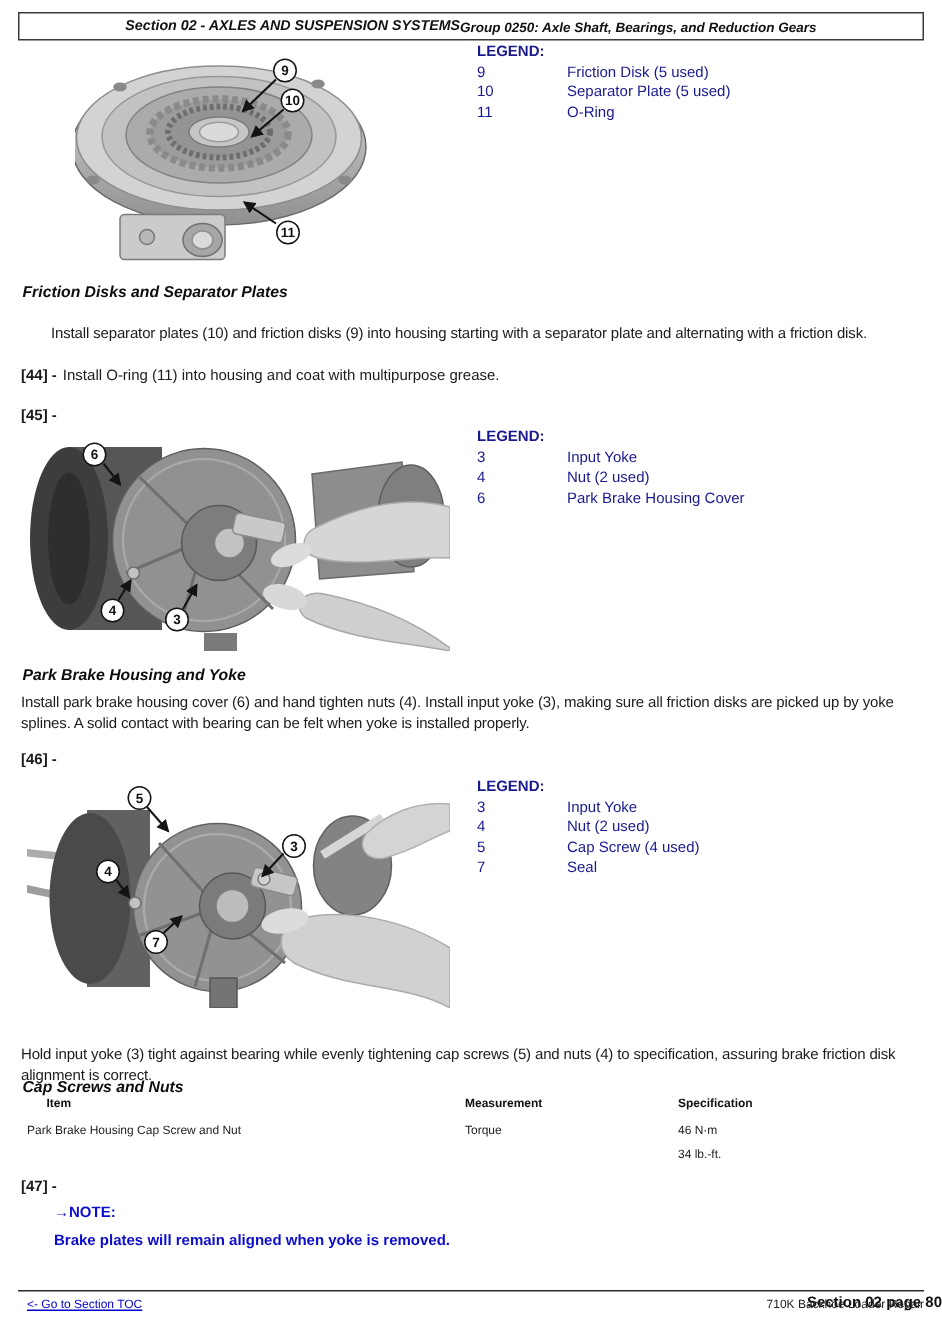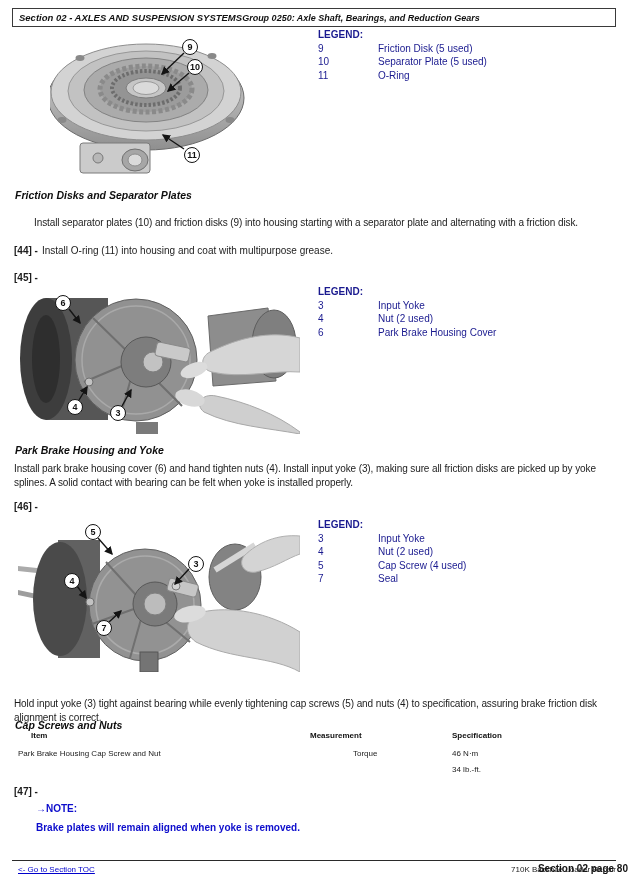--- a/index.html
+++ b/index.html
@@ -1,21 +1,21 @@
 <!DOCTYPE html>
 <html><head>
 <meta charset="utf-8">
 <style>
   html,body{margin:0;padding:0;background:#fff;}
   body{font-family:"Liberation Sans","DejaVu Sans",sans-serif;color:#1c1c1c;}
   .page{position:relative;width:628px;height:892px;background:#ffffff;overflow:hidden;}
 
   
   .hdr-box{position:absolute;left:12px;top:8px;width:604px;height:19px;border:1px solid #3a3a3a;
-    box-sizing:border-box;display:flex;justify-content:flex-start;align-items:center;padding:0 6px;}
+    box-sizing:border-box;display:flex;justify-content:center;align-items:center;padding:0 6px;}
   .hdr-left{font-size:9.5px;font-weight:bold;font-style:italic;color:#111;}
   .hdr-right{font-size:9px;font-weight:bold;font-style:italic;color:#111;}
 
   
   .legend{position:absolute;left:318px;font-size:10px;line-height:13.2px;color:#1a1a8f;}
   .legend-title{font-weight:bold;margin-bottom:1px;}
   .lrow{display:flex;}
   .lkey{flex:0 0 60px;}
 
   
@@ -248,21 +248,21 @@
       </div>
   </div>
 
   <div class="sec-h" style="top:679px;margin-top:40px;">Cap Screws and Nuts</div>
   <div class="body-p" style="top:697px;">Hold input yoke (3) tight against bearing while evenly tightening cap screws (5) and nuts (4) to specification, assuring brake friction disk alignment is correct.</div>
 
   <span class="tbl-h" style="left:31px;top:731px;">Item</span>
   <span class="tbl-h" style="left:310px;top:731px;">Measurement</span>
   <span class="tbl-h" style="left:452px;top:731px;text-align:center;">Specification</span>
   <span class="tbl-c" style="left:18px;top:749px;">Park Brake Housing Cap Screw and Nut</span>
-  <span class="tbl-c" style="left:310px;top:749px;margin-left:43px;">Torque</span>
+  <span class="tbl-c" style="left:310px;top:749px;">Torque</span>
   <span class="tbl-c" style="left:452px;top:749px;">46 N·m</span>
   <span class="tbl-c" style="left:452px;top:765px;">34 lb.-ft.</span>
 
   <div class="step" style="top:786px;">
     <span class="step-label">[47] -</span>
   </div>
 
   <div class="note-t" style="top:803px;text-align:right;">→NOTE:</div>
   <div class="note-t" style="top:822px;">Brake plates will remain aligned when yoke is removed.</div>
 

